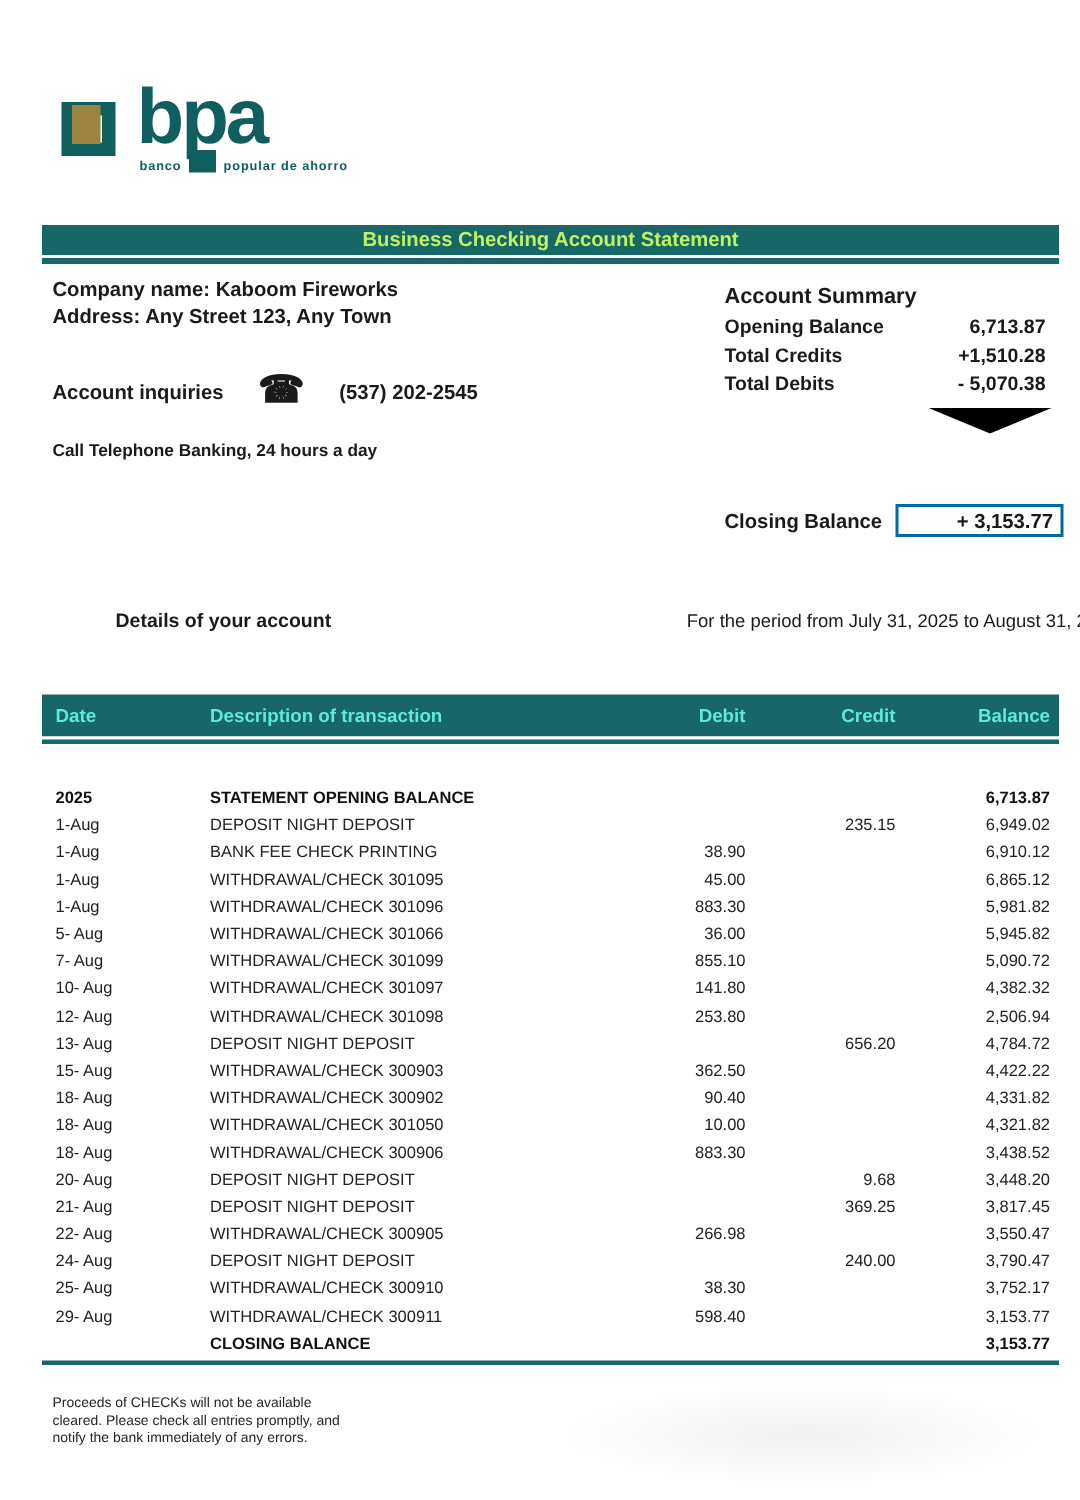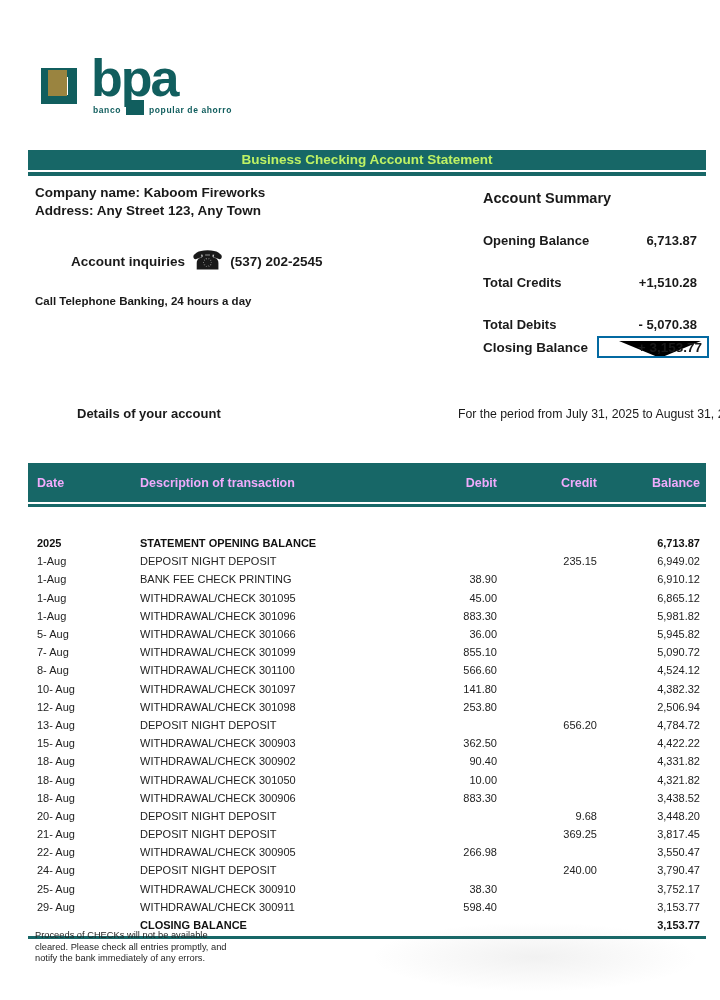--- a/index.html
+++ b/index.html
@@ -27,46 +27,46 @@
 
   
   .title-bar { position: absolute; left: 28px; top: 150px; width: 678px; }
   .title-bar .bar { background: #176767; color: #bef264; font-weight: bold; font-size: 13.5px;
                     height: 20px; line-height: 20px; text-align: center; }
   .title-bar .underline { height: 4px; background: #176767; margin-top: 2px; }
 
   
   .customer { position: absolute; left: 35px; top: 184px; font-weight: bold; font-size: 13.5px; line-height: 17.5px; }
   .inquiries { position: absolute; left: 35px; top: 252px; font-weight: bold; font-size: 13.5px;
-               display: flex; align-items: center; gap: 7px; margin-left: 36px; }
+               display: flex; align-items: center; gap: 23px; }
   .phone-glyph { font-size: 25px; line-height: 18px; position: relative; top: -1px; }
   .telbank { position: absolute; left: 35px; top: 295px; font-weight: bold; font-size: 11.5px; }
 
   
   .summary { position: absolute; left: 483px; top: 190px; width: 214px; }
   .summary-heading { font-size: 14.5px; font-weight: bold; margin: 0; }
-  .srow { display: flex; justify-content: space-between; font-weight: bold; font-size: 13px; margin-top: 27px; }
+  .srow { display: flex; justify-content: space-between; font-weight: bold; font-size: 13px; margin-top: 4px; }
   .srow:first-of-type { margin-top: 21px; }
   .arrow-down { width: 0; height: 0; border-left: 41px solid transparent; border-right: 41px solid transparent;
                 border-top: 17px solid #000000; margin: 9px -4px 0 auto; }
   .closing { position: absolute; left: 483px; top: 336px; width: 226px; display: flex; align-items: center; }
   .closing-label { font-weight: bold; font-size: 13.5px; flex: 1; }
   .closing-box { width: 112px; height: 22px; line-height: 19px; border: 2px solid #0369a1;
                  text-align: right; padding-right: 5px; font-weight: bold; font-size: 13.5px; }
 
   
   .details-row { position: absolute; left: 35px; top: 406px; width: 668px;
                  display: flex; justify-content: space-between; align-items: baseline; margin-left: 42px; }
   .details-heading { font-weight: bold; font-size: 13px; }
   .period { font-size: 12.3px; }
 
   
   .txn-table { position: absolute; left: 28px; top: 463px; width: 678px; }
   .grid-cols { display: grid; grid-template-columns: 112px 230px 127px 100px 109px; }
-  .thead { background: #176767; color: #f0abfc; height: 39px; align-items: center;
+  .thead { background: #176767; color: #5eead4; height: 28px; align-items: center;
            font-weight: bold; font-size: 12.5px; }
   .thead .h-date { padding-left: 9px; }
   .sep-white { height: 2px; background: #ffffff; }
   .sep-teal { height: 3px; background: #176767; }
   .tbody { padding-top: 3px; padding-bottom: 2px; border-bottom: 3px solid #176767; margin-top: 24px; }
   .trow { height: 18.2px; align-items: center; font-size: 11px; color: #222; }
   .trow .c-date { padding-left: 9px; }
   .num { text-align: right; }
   .c-bal, .h-bal { padding-right: 6px; }
   .trow.bold { font-weight: bold; color: #111; }
@@ -199,27 +199,20 @@
         </div>
 
         <div class="trow grid-cols">
           <div class="c-date">7- Aug</div>
           <div class="c-desc">WITHDRAWAL/CHECK 301099</div>
           <div class="num c-debit">855.10</div>
           <div class="num c-credit"></div>
           <div class="num c-bal">5,090.72</div>
         </div>
 
-        <div class="trow grid-cols">
-          <div class="c-date">8- Aug</div>
-          <div class="c-desc">WITHDRAWAL/CHECK 301100</div>
-          <div class="num c-debit">566.60</div>
-          <div class="num c-credit"></div>
-          <div class="num c-bal">4,524.12</div>
-        </div>
 
         <div class="trow grid-cols">
           <div class="c-date">10- Aug</div>
           <div class="c-desc">WITHDRAWAL/CHECK 301097</div>
           <div class="num c-debit">141.80</div>
           <div class="num c-credit"></div>
           <div class="num c-bal">4,382.32</div>
         </div>
 
         <div class="trow grid-cols">

